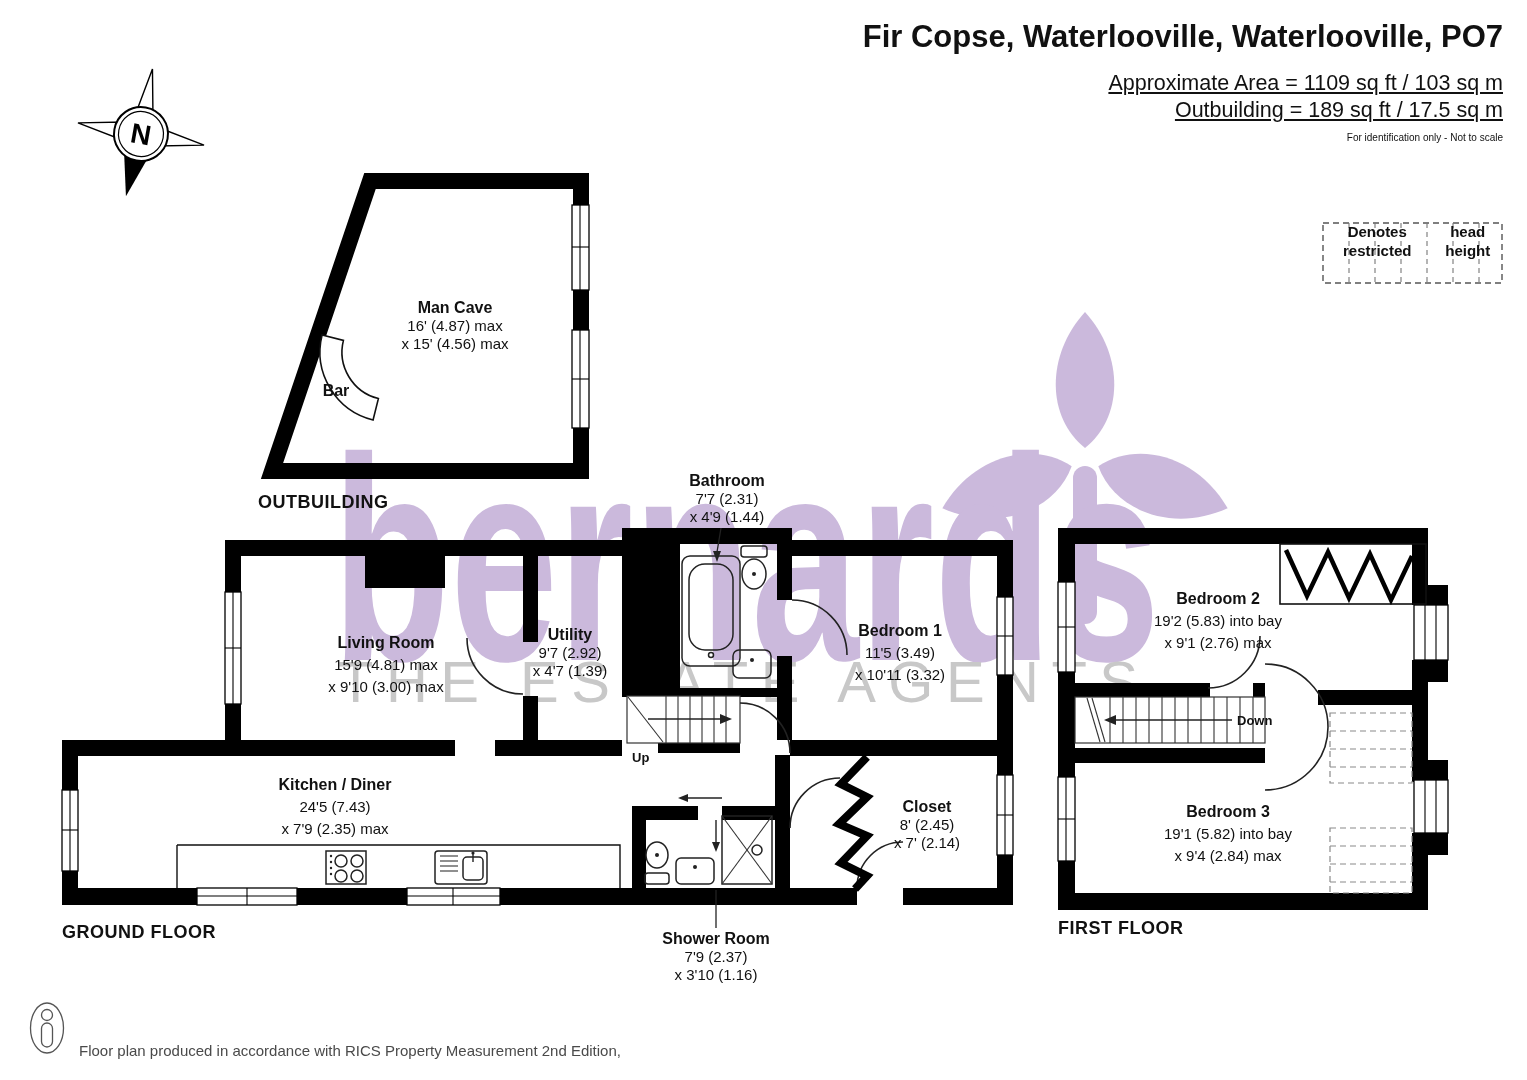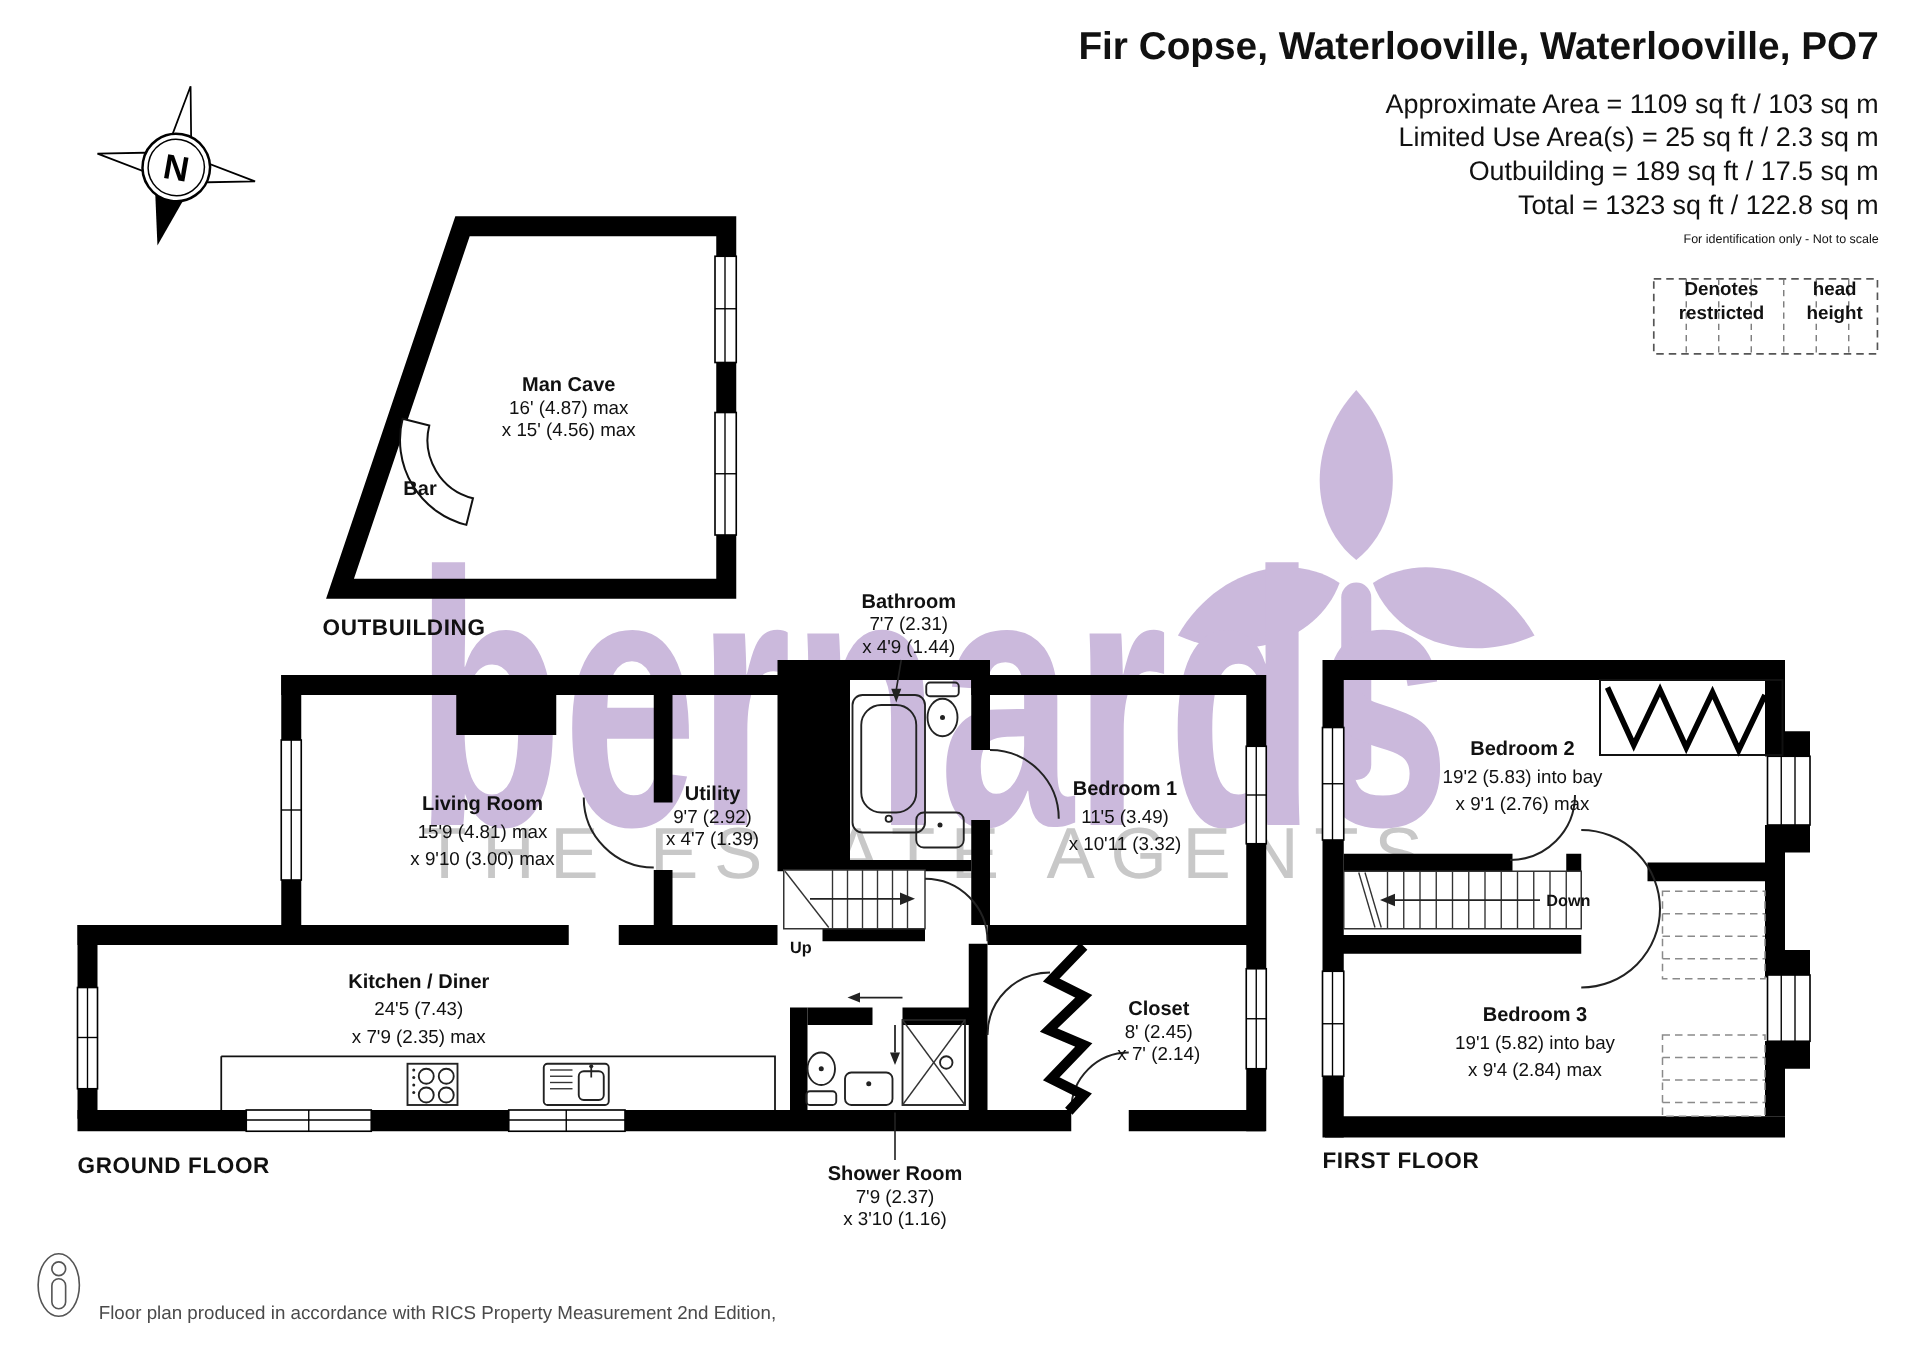--- a/index.html
+++ b/index.html
@@ -14,43 +14,41 @@
   .thinline{stroke:#111;stroke-width:1.4;fill:none;}
   .fixture{stroke:#222;stroke-width:1.5;fill:none;}
   .arc{stroke:#222;stroke-width:1.6;fill:none;}
   .tread{stroke:#333;stroke-width:1.1;}
   .win{fill:#fff;stroke:#000;stroke-width:1.3;}
   .winline{stroke:#000;stroke-width:1.1;}
   .dashzone{stroke:#8a8a8a;stroke-width:1.2;fill:none;stroke-dasharray:6 4;}
   
   .hdr{position:absolute;top:20px;right:24px;text-align:right;}
   .hdr-title{font-size:31px;font-weight:bold;line-height:34px;}
-  .hdr-area{font-size:21.5px;line-height:27px;margin-top:16px;}
+  .hdr-area{font-size:21.5px;line-height:27px;margin-top:16px;text-decoration:underline;}
   .hdr-note{font-size:10px;margin-top:8px;}
   
   .legend{position:absolute;left:1322px;top:222px;width:181px;height:62px;}
   .legend svg{position:absolute;left:0;top:0;}
   .legend-text{position:absolute;inset:0;display:flex;flex-direction:row;justify-content:center;
                text-align:center;font-size:15px;font-weight:bold;line-height:19px;}
   
   .footer{position:absolute;left:27px;top:1001px;display:flex;align-items:flex-start;}
   .footer-text{margin-left:12px;font-size:15px;line-height:20px;color:#4a4a4a;white-space:pre-wrap;}
 </style>
 </head>
 <body>
 
 <div id="stage">
 
   <div class="hdr">
     <div class="hdr-title">Fir Copse, Waterlooville, Waterlooville, PO7</div>
     <div class="hdr-area">
       <div>Approximate Area = 1109 sq ft / 103 sq m</div>
-      <div>Limited Use Area(s) = 25 sq ft / 2.3 sq m</div>
       <div>Outbuilding = 189 sq ft / 17.5 sq m</div>
-      <div>Total = 1323 sq ft / 122.8 sq m</div>
     </div>
     <div class="hdr-note">For identification only - Not to scale</div>
   </div>
 
   <div class="legend">
     <svg width="181" height="62">
       <rect x="1" y="1" width="179" height="60" fill="#fff" stroke="#555" stroke-width="1.4" stroke-dasharray="6 4"></rect>
       <g stroke="#777" stroke-width="1.1" stroke-dasharray="5 4">
         <line x1="27" y1="1" x2="27" y2="61"></line>
           <line x1="53" y1="1" x2="53" y2="61"></line>

